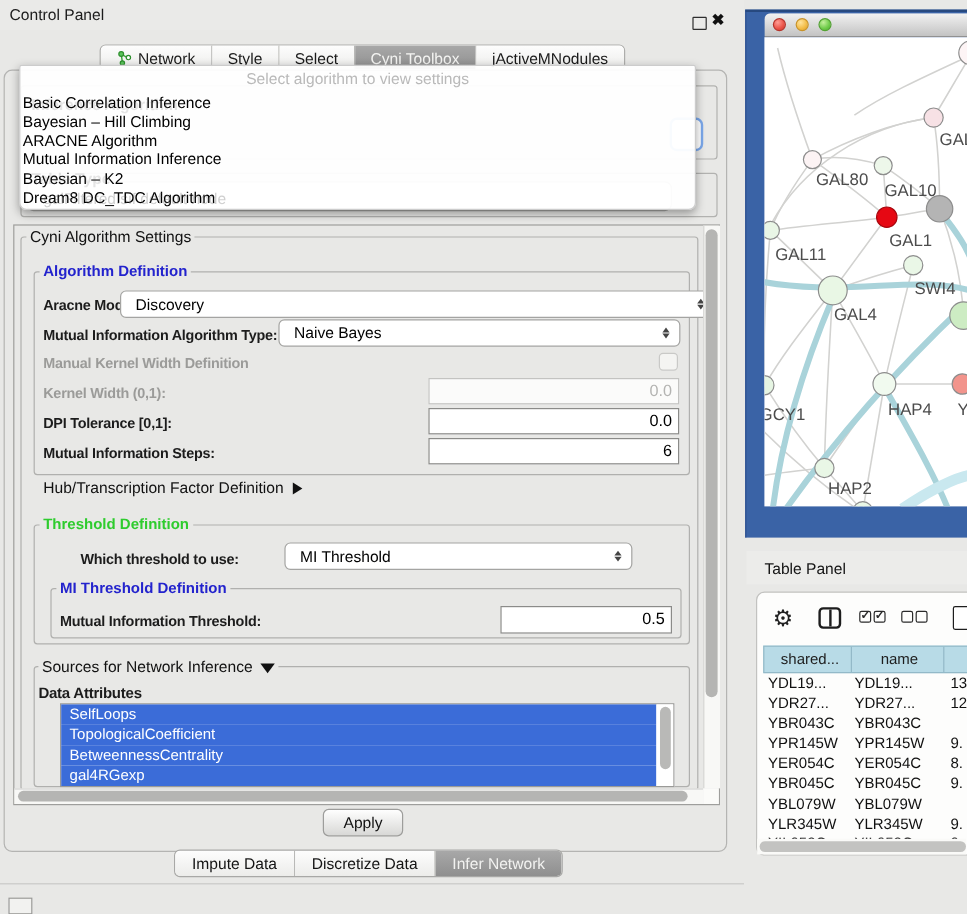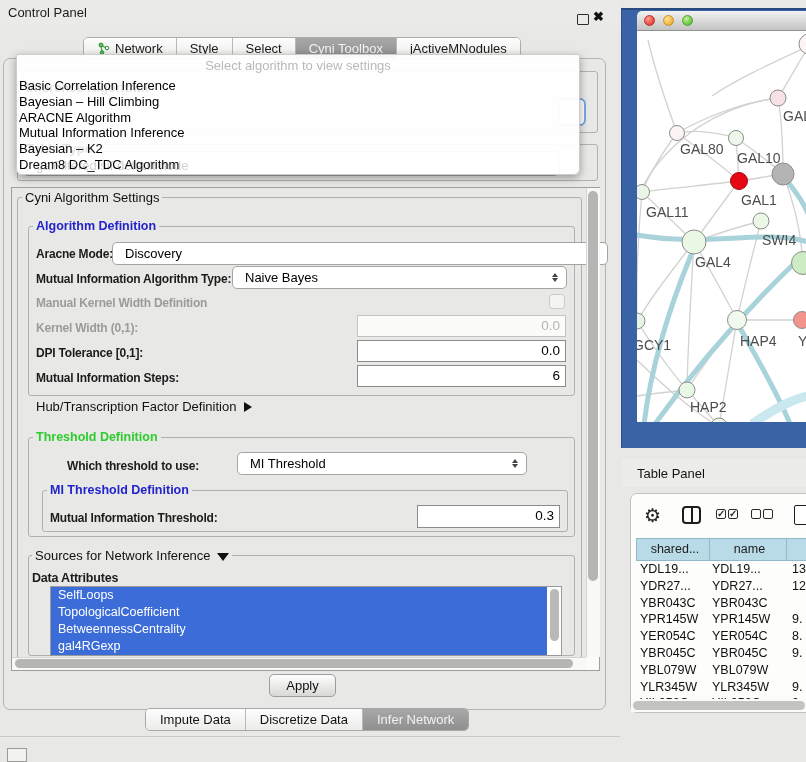--- a/index.html
+++ b/index.html
@@ -175,21 +175,21 @@
 
 <div class="abs" id="scrollpane"></div>
 
 <div class="groupbox" style="left:17px; top:197px; width:565px; height:462px;"></div>
 <div class="grouptitle" style="left:22px; top:190px; font-size:13px;">Cyni Algorithm Settings</div>
 
 <div class="groupbox" style="left:28px; top:226px; width:547px; height:170px;"></div>
 <div class="grouptitle blue" style="left:33px; top:219px;">Algorithm Definition</div>
 
 <div class="lbl" style="left:36px; top:247px;">Aracne Mode:</div>
-<div class="combo" style="left:112px; top:242px; width:496px; height:23px;">
+<div class="combo" style="left:100px; top:242px; width:496px; height:23px;">
   <span>Discovery</span>
   <span class="stepper">
       <span class="up"></span>
       <span class="dn"></span>
     </span>
 </div>
 
 <div class="lbl" style="left:36px; top:272px;">Mutual Information Algorithm Type:</div>
 <div class="combo" style="left:232px; top:266px; width:335px; height:23px;">
   <span>Naive Bayes</span>
@@ -223,21 +223,21 @@
   <span>MI Threshold</span>
   <span class="stepper">
       <span class="up"></span>
       <span class="dn"></span>
     </span>
 </div>
 
 <div class="groupbox" style="left:42px; top:490px; width:526px; height:42px;"></div>
 <div class="grouptitle blue" style="left:47px; top:483px;">MI Threshold Definition</div>
 <div class="lbl" style="left:50px; top:511px;">Mutual Information Threshold:</div>
-<div class="field" style="left:417px; top:505px; width:143px; height:23px;">0.3</div>
+<div class="field" style="left:417px; top:505px; width:143px; height:23px;">0.5</div>
 
 <div class="groupbox" style="left:28px; top:555px; width:547px; height:101px;"></div>
 <div class="grouptitle" style="left:32px; top:548px; font-size:13px;"><span>Sources for Network Inference</span><span class="tri-down"></span></div>
 <div class="lbl" style="left:32px; top:571px; font-size:12.5px;">Data Attributes</div>
 
 <div class="abs" id="attr-list">
   <div class="attr-row">SelfLoops</div>
   <div class="attr-row">TopologicalCoefficient</div>
   <div class="attr-row">BetweennessCentrality</div>
   <div class="attr-row">gal4RGexp</div>

